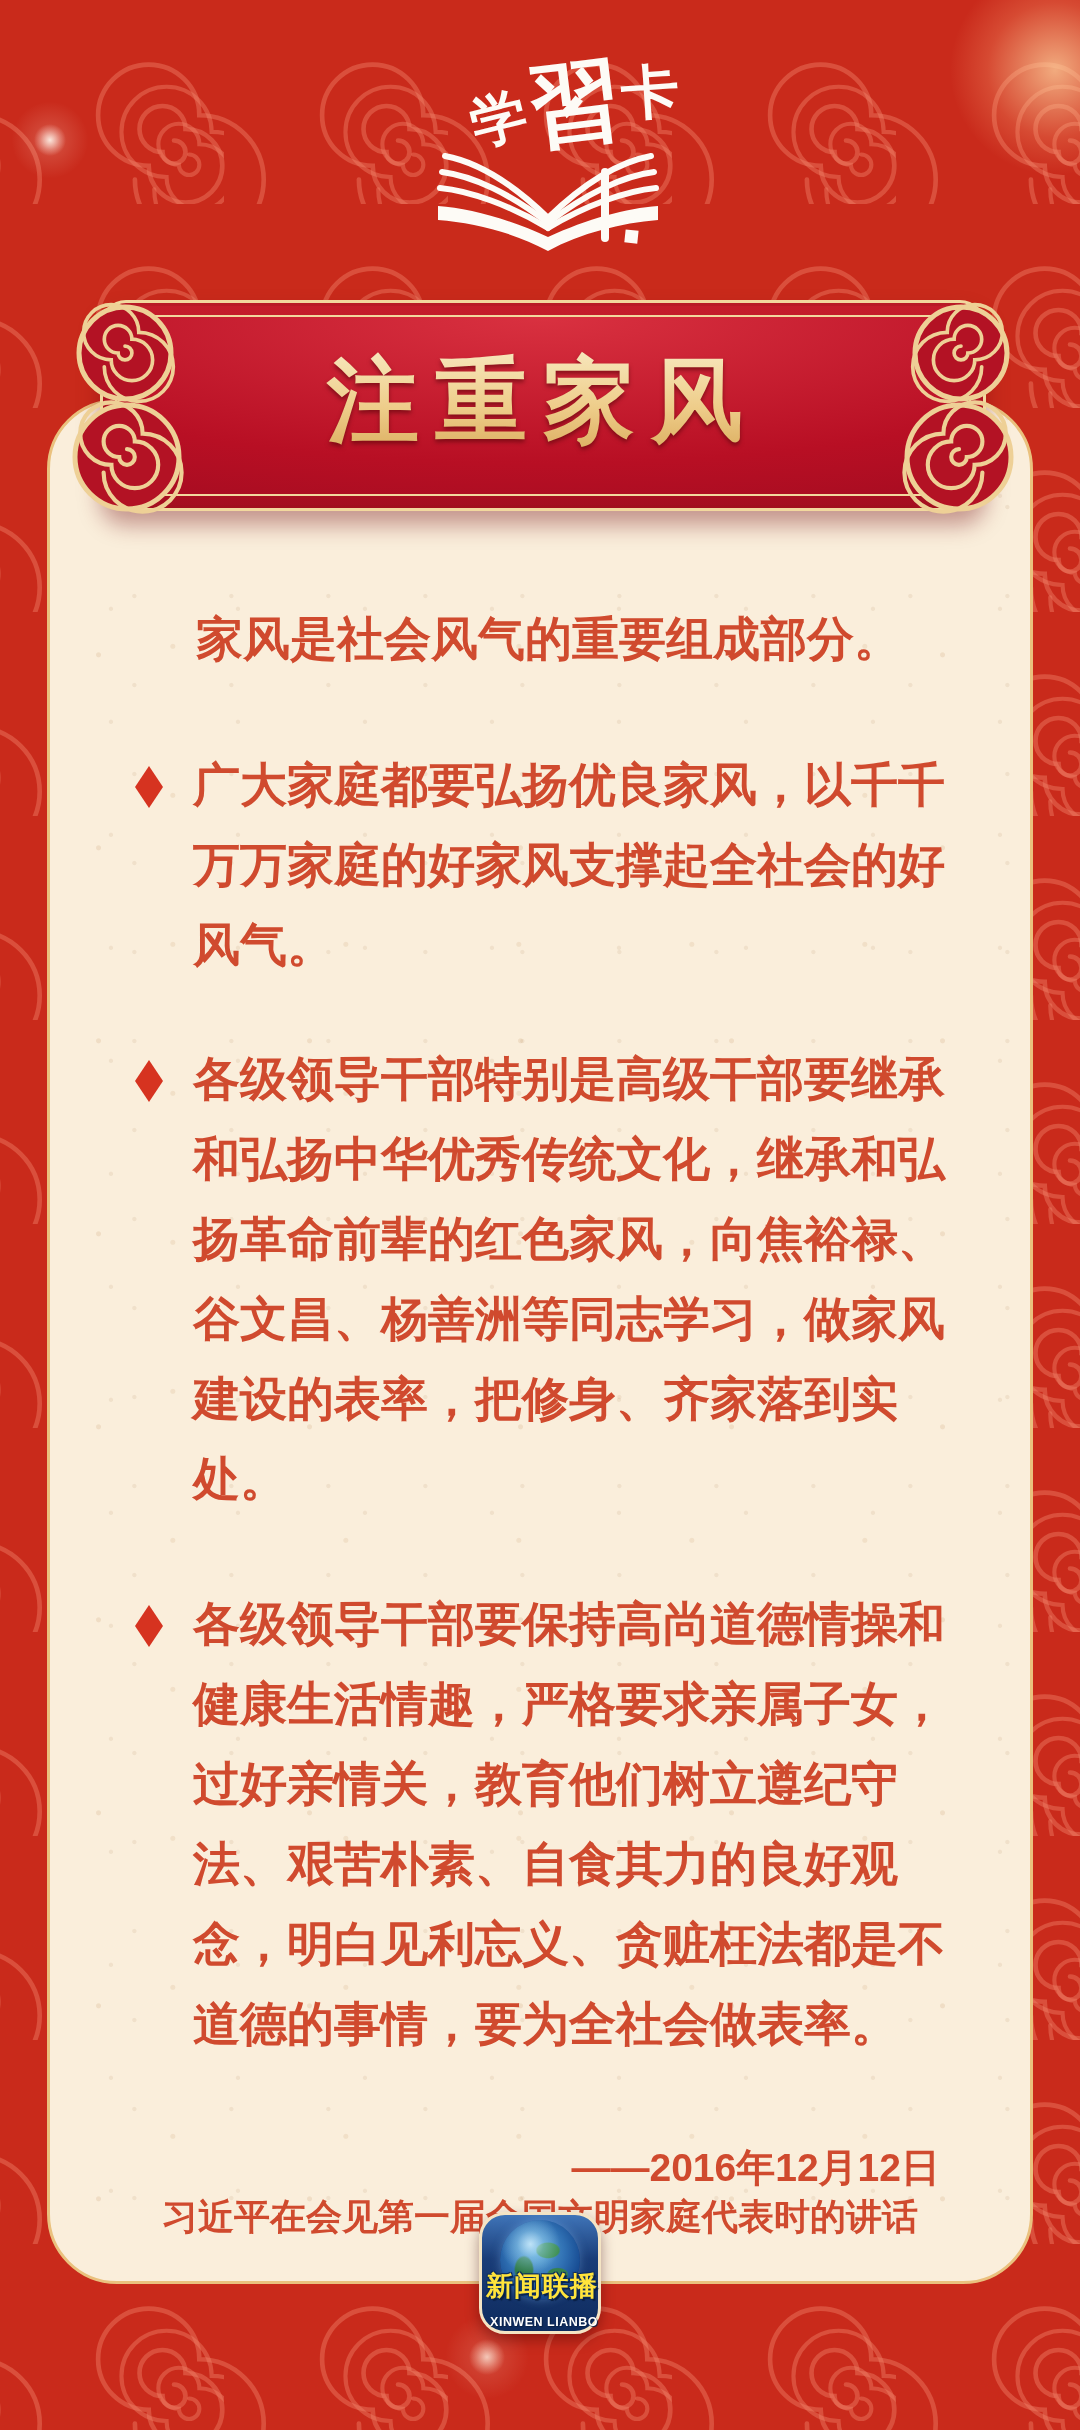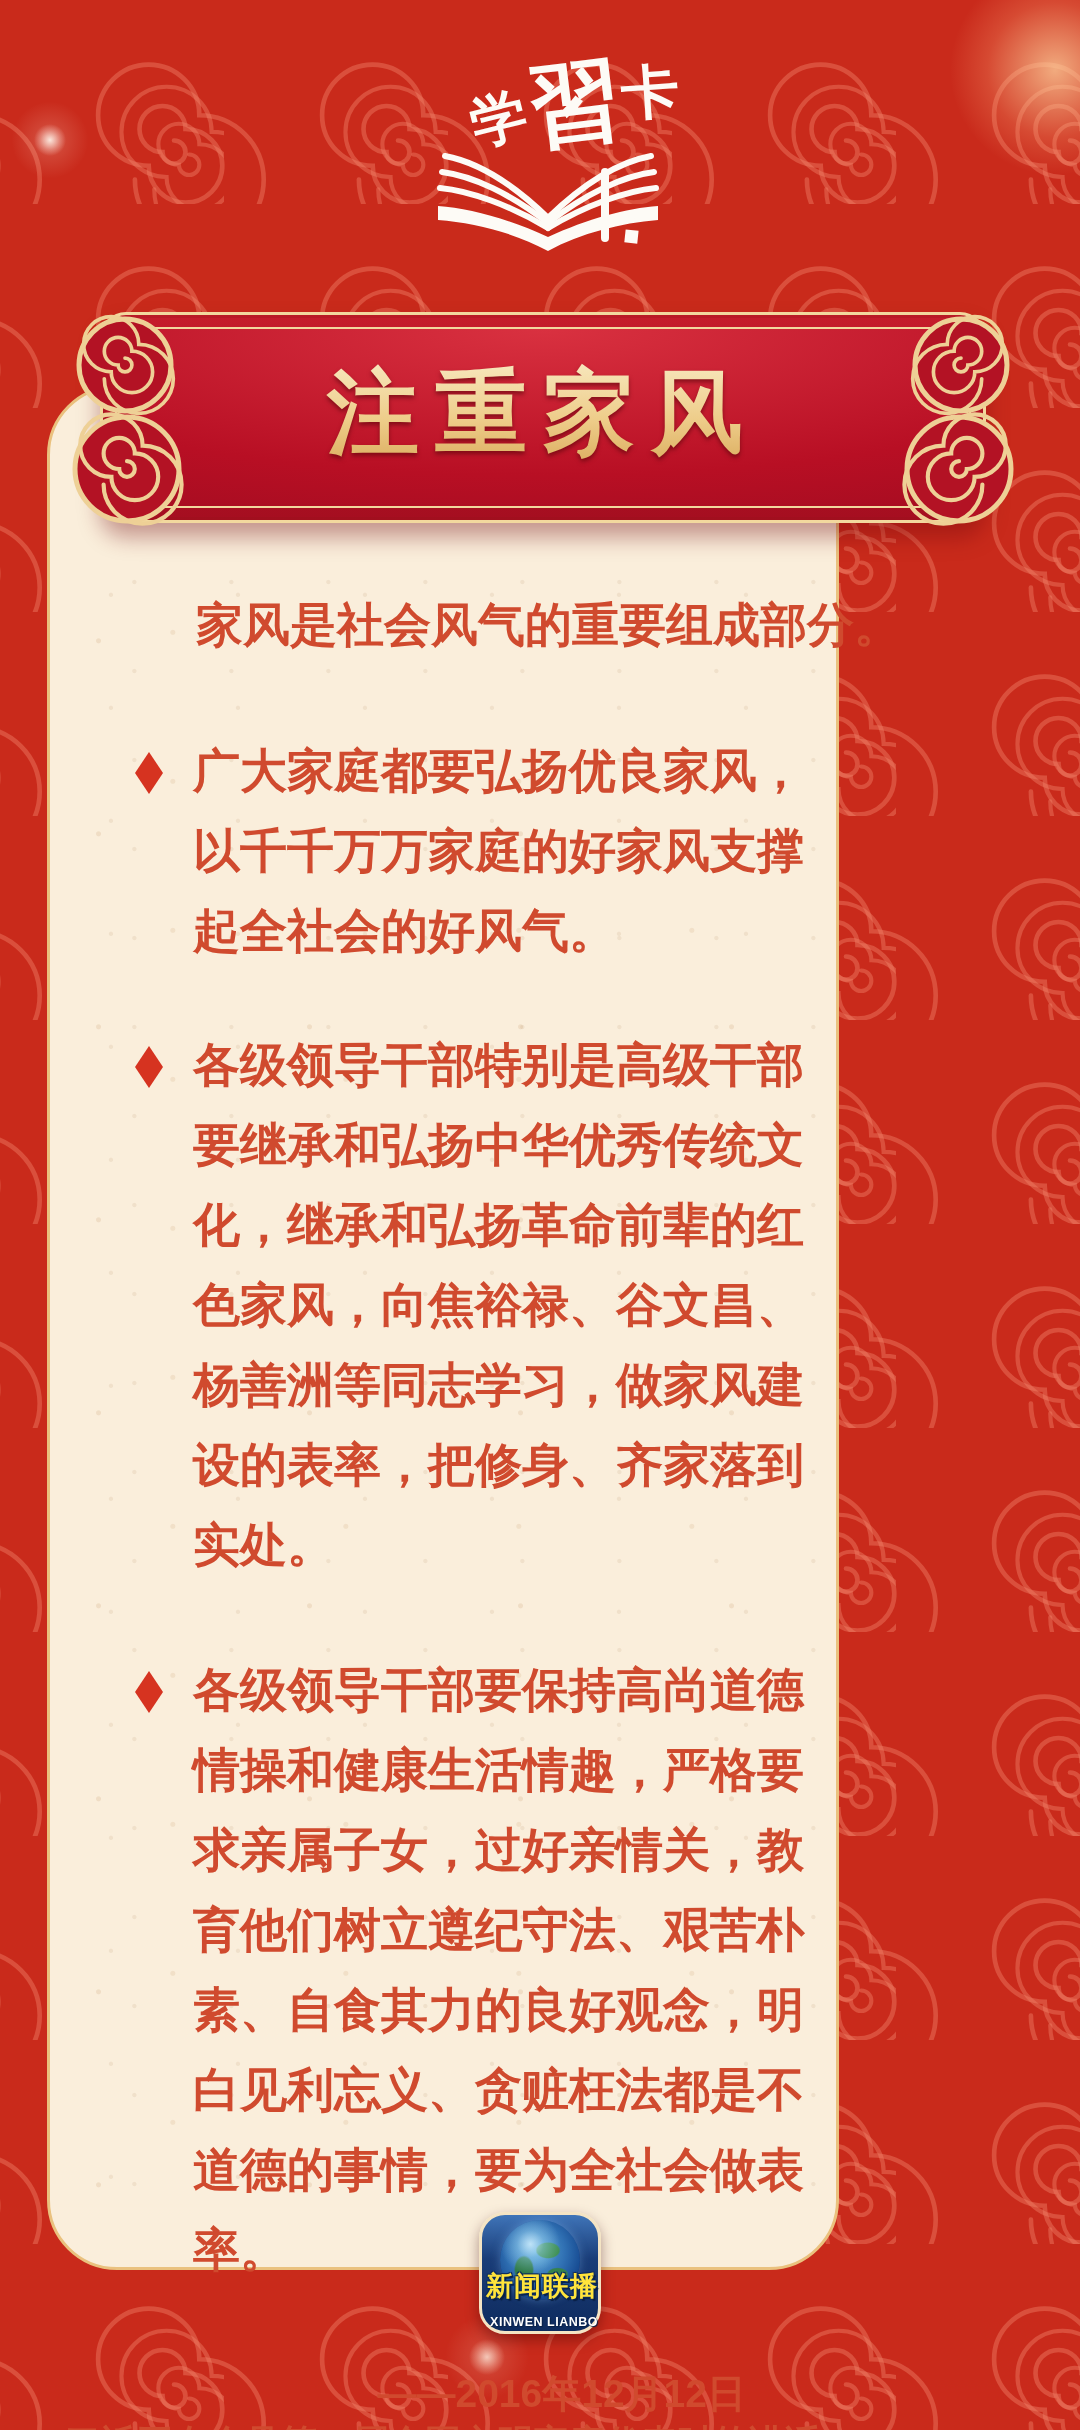--- a/index.html
+++ b/index.html
@@ -19,50 +19,50 @@
       radial-gradient(circle 60px at 487px 2357px, rgba(255,215,195,.2) 0%, transparent 70%);
   }
   
   .top-logo{position:absolute;left:425px;top:48px;width:250px;height:160px;z-index:2;color:#fff;}
   .top-logo span{position:absolute;font-weight:900;color:#fdfbf6;}
   .lg-c1{left:46px;top:34px;font-size:56px;transform:rotate(-14deg);}
   .lg-c2{left:104px;top:-6px;font-size:92px;transform:rotate(-7deg);}
   .lg-c3{left:196px;top:6px;font-size:58px;transform:rotate(-4deg);}
   .book-svg{position:absolute;left:8px;top:86px;}
   
-  .banner{position:absolute;left:100px;top:312px;width:880px;height:205px;z-index:4;
+  .banner{position:absolute;left:100px;top:300px;width:880px;height:205px;z-index:4;
     border:3px solid #f2d89e;border-radius:26px;
     box-shadow:0 14px 22px rgba(110,5,12,.38), inset 0 0 0 3px rgba(150,20,25,.25);
     background:linear-gradient(180deg,#c51d2b,#a50e20);}
   .banner-inner{position:absolute;left:12px;top:12px;right:12px;bottom:12px;
     border:2px solid #f2d89e;border-radius:18px;
     background:radial-gradient(130% 150% at 50% 0%,#d93140 0%,#b80f24 55%,#960a1e 100%);}
   .banner-title{position:absolute;left:0;right:0;top:50%;transform:translateY(-54%);
     margin:0;text-align:center;font-size:92px;font-weight:900;letter-spacing:16px;
     background:linear-gradient(180deg,#f9ecc6 0%,#eeccgг 0%,#eecd8a 55%,#d8a757 100%);
     background:linear-gradient(180deg,#f9ecc6 0%,#eecd8a 55%,#d8a757 100%);
     -webkit-background-clip:text;background-clip:text;
     -webkit-text-fill-color:transparent;color:#eccd8e;
     filter:drop-shadow(0 3px 2px rgba(90,5,10,.6));}
   .ornament{position:absolute;top:50%;z-index:5;}
   .ornament.left{left:-38px;transform:translateY(-50%);}
   .ornament.right{right:-38px;transform:translateY(-50%) scaleX(-1);}
   
-  .card{position:absolute;left:47px;top:385px;width:792px;height:1885px;z-index:3;
+  .card{position:absolute;left:47px;top:399px;width:986px;height:1885px;z-index:3;
     box-sizing:border-box;border:3px solid #eac17e;border-radius:70px;
     background-color:#faeedb;
     background-image:
       radial-gradient(circle at 23% 31%, rgba(176,122,64,.14) 0 2px, transparent 3px),
       radial-gradient(circle at 71% 64%, rgba(176,122,64,.12) 0 2px, transparent 3px),
       radial-gradient(circle at 48% 83%, rgba(150,100,50,.10) 0 1.6px, transparent 2.6px),
       radial-gradient(circle at 87% 18%, rgba(150,100,50,.10) 0 1.6px, transparent 2.6px);
     background-size:211px 193px,173px 149px,127px 113px,97px 89px;}
   .card-content{padding-top:197px;color:#d04a2e;}
   .lead{margin:0 0 66px 146px;width:770px;font-size:47px;line-height:80px;font-weight:600;}
-  .bullet{display:flex;margin:0 0 54px 85px;justify-content:center;}
+  .bullet{display:flex;margin:0 0 54px 85px;}
   .bullet.b2{margin-bottom:65px;}
   .bullet.b3{margin-bottom:80px;}
   .diamond{flex:none;width:28px;height:42px;margin:21px 30px 0 0;
     background:#d63320;clip-path:polygon(50% 0,100% 50%,50% 100%,0 50%);}
   .btext{width:762px;font-size:47px;line-height:80px;font-weight:600;line-break:loose;}
   .quote-date{margin:0 0 2px 0;padding-right:90px;text-align:right;
     font-size:39px;line-height:48px;font-weight:600;}
   .quote-source{margin:0;text-align:center;font-size:36px;line-height:46px;font-weight:600;}
   
   .footer-logo{position:absolute;left:479px;top:2212px;width:122px;height:122px;z-index:6;

